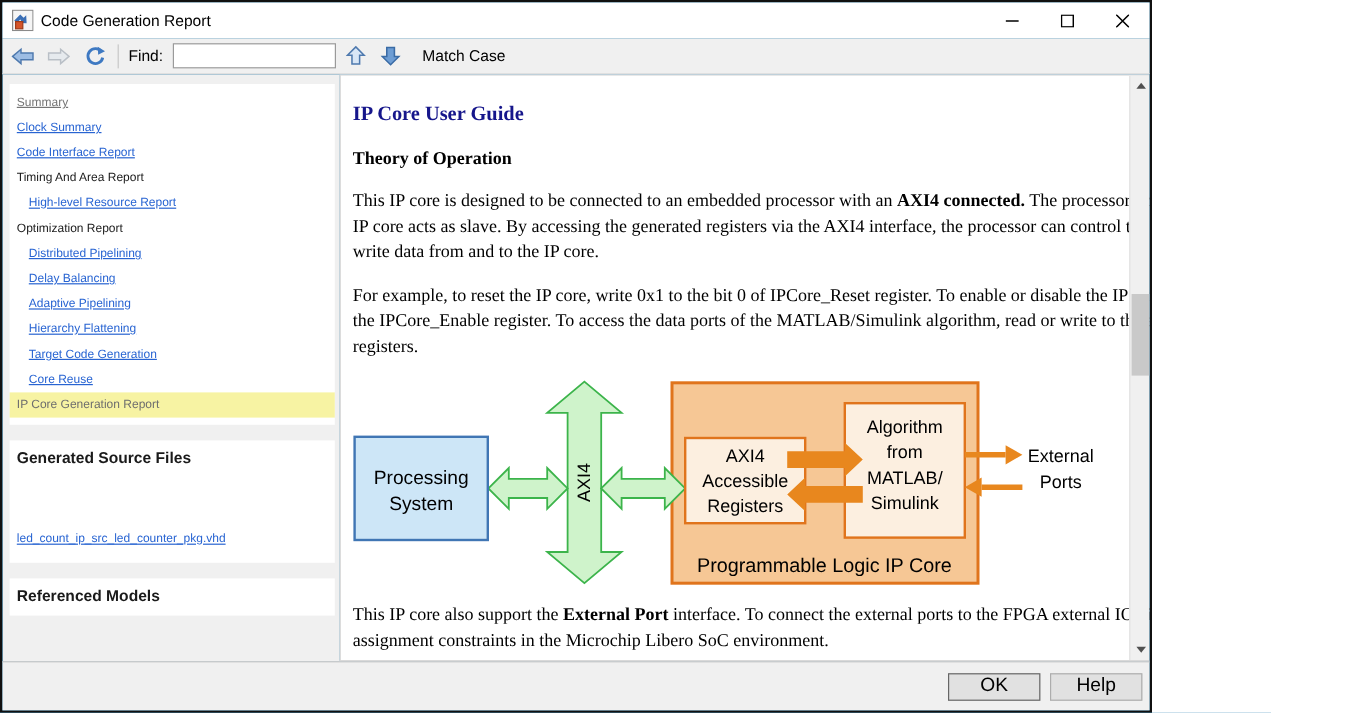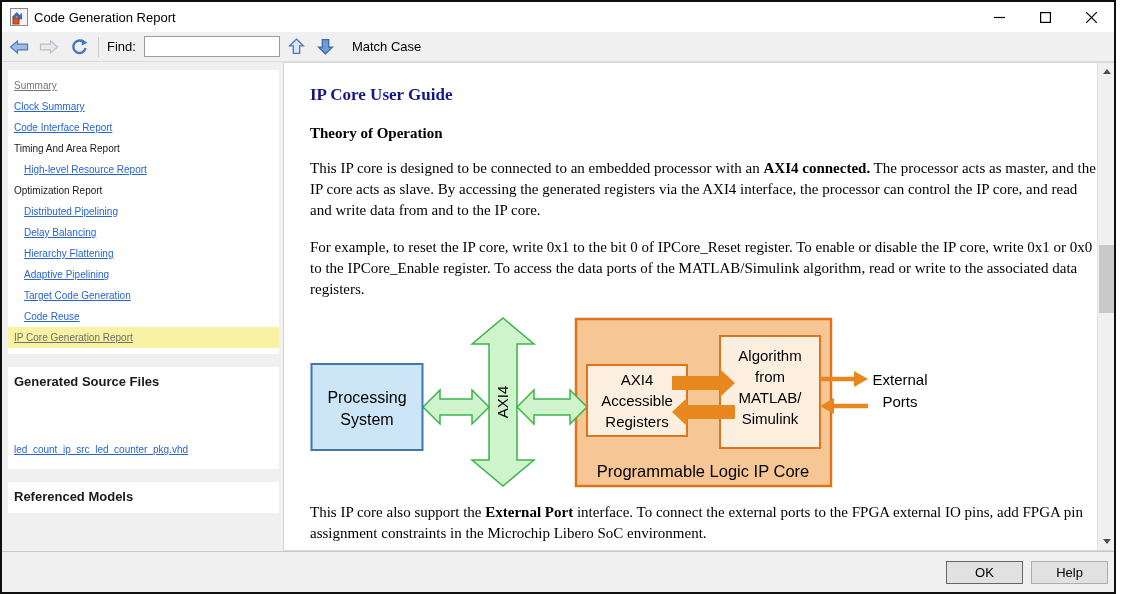--- a/index.html
+++ b/index.html
@@ -1,19 +1,19 @@
 <!DOCTYPE html>
 <html><head>
 <meta charset="utf-8">
 <style>
   * { margin:0; padding:0; box-sizing:border-box; }
   html,body { width:1128px; height:594px; }
   body { font-family:"Liberation Sans", sans-serif; background:#fff; }
 
-  .window { width:1116px; height:594px; border:2px solid #101010; display:flex; flex-direction:column; background:#0369a1; }
+  .window { width:960px; height:594px; border:2px solid #101010; display:flex; flex-direction:column; background:#0369a1; }
 
   
   .titlebar { height:30px; background:#ffffff; display:flex; align-items:center; flex:0 0 auto; }
   .title-icon { width:18px; height:18px; margin:0 6px 0 8px; }
   .title-text { font-size:13px; color:#000; }
   .titlebar-spacer { flex:1; }
   .win-btn { width:46px; height:30px; display:flex; align-items:center; justify-content:center; }
   .win-btn svg { display:block; }
 
   
@@ -27,43 +27,43 @@
 
   
   .body { flex:1 1 auto; display:flex; overflow:hidden; }
 
   .sidebar { width:281px; background:#f0f0f0; padding:8px 4px 0 6px; overflow:hidden; }
   .panel { background:#ffffff; margin-bottom:13px; padding:5px 0 6px; }
   .panel-header { font-size:13px; font-weight:bold; color:#1a1a1a; padding:2px 6px 3px; }
   .side-item { font-size:10px; line-height:21px; padding:0 6px; color:#000; white-space:nowrap; overflow:hidden; }
   .side-item.link { color:#2864D2; text-decoration:underline; cursor:pointer; }
   .side-item.visited { color:#757575; text-decoration:underline; cursor:pointer; }
-  .side-item.current { color:#6e6e6e; text-decoration:underline; background:#F7F3A3; cursor:pointer; }
+  .side-item.current { color:#6e6e6e; background:#F7F3A3; cursor:pointer; }
   .side-item.plain { color:#1a1a1a; }
   .side-item.indent { padding-left:16px; }
   .side-item.file { line-height:27px;margin-top:44px; }
 
   .content { flex:1; background:#ffffff; border-left:1px solid #d4d4d4; border-top:1px solid #d9d9d9; border-bottom:1px solid #d9d9d9; position:relative; overflow:hidden; }
-  .doc { width:812px; padding:10px 0 0 26px; font-family:"Liberation Serif", serif; color:#000; }
+  .doc { width:812px; padding:10px 0 0 10px; font-family:"Liberation Serif", serif; color:#000; }
   .doc h1 { font-size:17px; font-weight:bold; color:#16168B; margin:12px 0 20px; font-family:"Liberation Serif",serif; }
   .doc h2 { font-size:15px; font-weight:bold; margin:0 0 16px; }
   .doc p { font-size:15px; line-height:21px; margin:0 0 16px; }
   .diagram-wrap { margin:10px 0 8px; }
 
   
   .scrollbar { position:absolute; top:0; right:0; width:17px; height:100%; background:#f0f0f0; border-left:1px solid #e2e2e2; }
   .sb-btn { position:absolute; left:0; width:17px; height:17px; display:flex; align-items:center; justify-content:center; }
   .sb-up { top:0; } .sb-down { bottom:0; }
   .tri-up { width:0; height:0; border-left:4px solid transparent; border-right:4px solid transparent; border-bottom:5px solid #505050; }
   .tri-down { width:0; height:0; border-left:4px solid transparent; border-right:4px solid transparent; border-top:5px solid #505050; }
   .sb-thumb { position:absolute; left:1px; top:182px; width:15px; height:68px; background:#c9c9c9; }
 
   
   .footer { height:41px; background:#f0f0f0; border-top:1px solid #c8c8c8; display:flex; align-items:center; justify-content:flex-end; padding-right:6px; flex:0 0 auto; }
-  .dlg-btn { width:77px; height:23px; background:#e1e1e1; border:1px solid #adadad; font-size:13px; font-family:"Liberation Sans",sans-serif; color:#000; margin-left:8px; }
+  .dlg-btn { width:77px; height:23px; background:#e1e1e1; border:1px solid #adadad; font-size:16px; font-family:"Liberation Sans",sans-serif; color:#000; margin-left:8px; }
   .dlg-btn.default { border-color:#666666; }
 
   svg text { font-family:"Liberation Sans", sans-serif; }
 </style>
 </head>
 <body>
 
 <div class="window">
 
   <div class="titlebar">
@@ -130,24 +130,24 @@
       <div class="panel">
         <div>
             <div class="side-item visited">Summary</div>
             <div class="side-item link">Clock Summary</div>
             <div class="side-item link">Code Interface Report</div>
             <div class="side-item plain">Timing And Area Report</div>
             <div class="side-item link indent">High-level Resource Report</div>
             <div class="side-item plain">Optimization Report</div>
             <div class="side-item link indent">Distributed Pipelining</div>
             <div class="side-item link indent">Delay Balancing</div>
+            <div class="side-item link indent">Adaptive Pipelining</div>
             <div class="side-item link indent">Hierarchy Flattening</div>
-            <div class="side-item link indent">Adaptive Pipelining</div>
             <div class="side-item link indent">Target Code Generation</div>
-            <div class="side-item link indent">Code Reuse</div>
+            <div class="side-item link indent">Core Reuse</div>
             <div class="side-item current">IP Core Generation Report</div>
           </div>
       </div>
       <div class="panel">
         <div class="panel-header">Generated Source Files</div>
         <div>
             <div class="side-item link file">led_count_ip_src_led_counter_pkg.vhd</div>
           </div>
       </div>
       <div class="panel">

